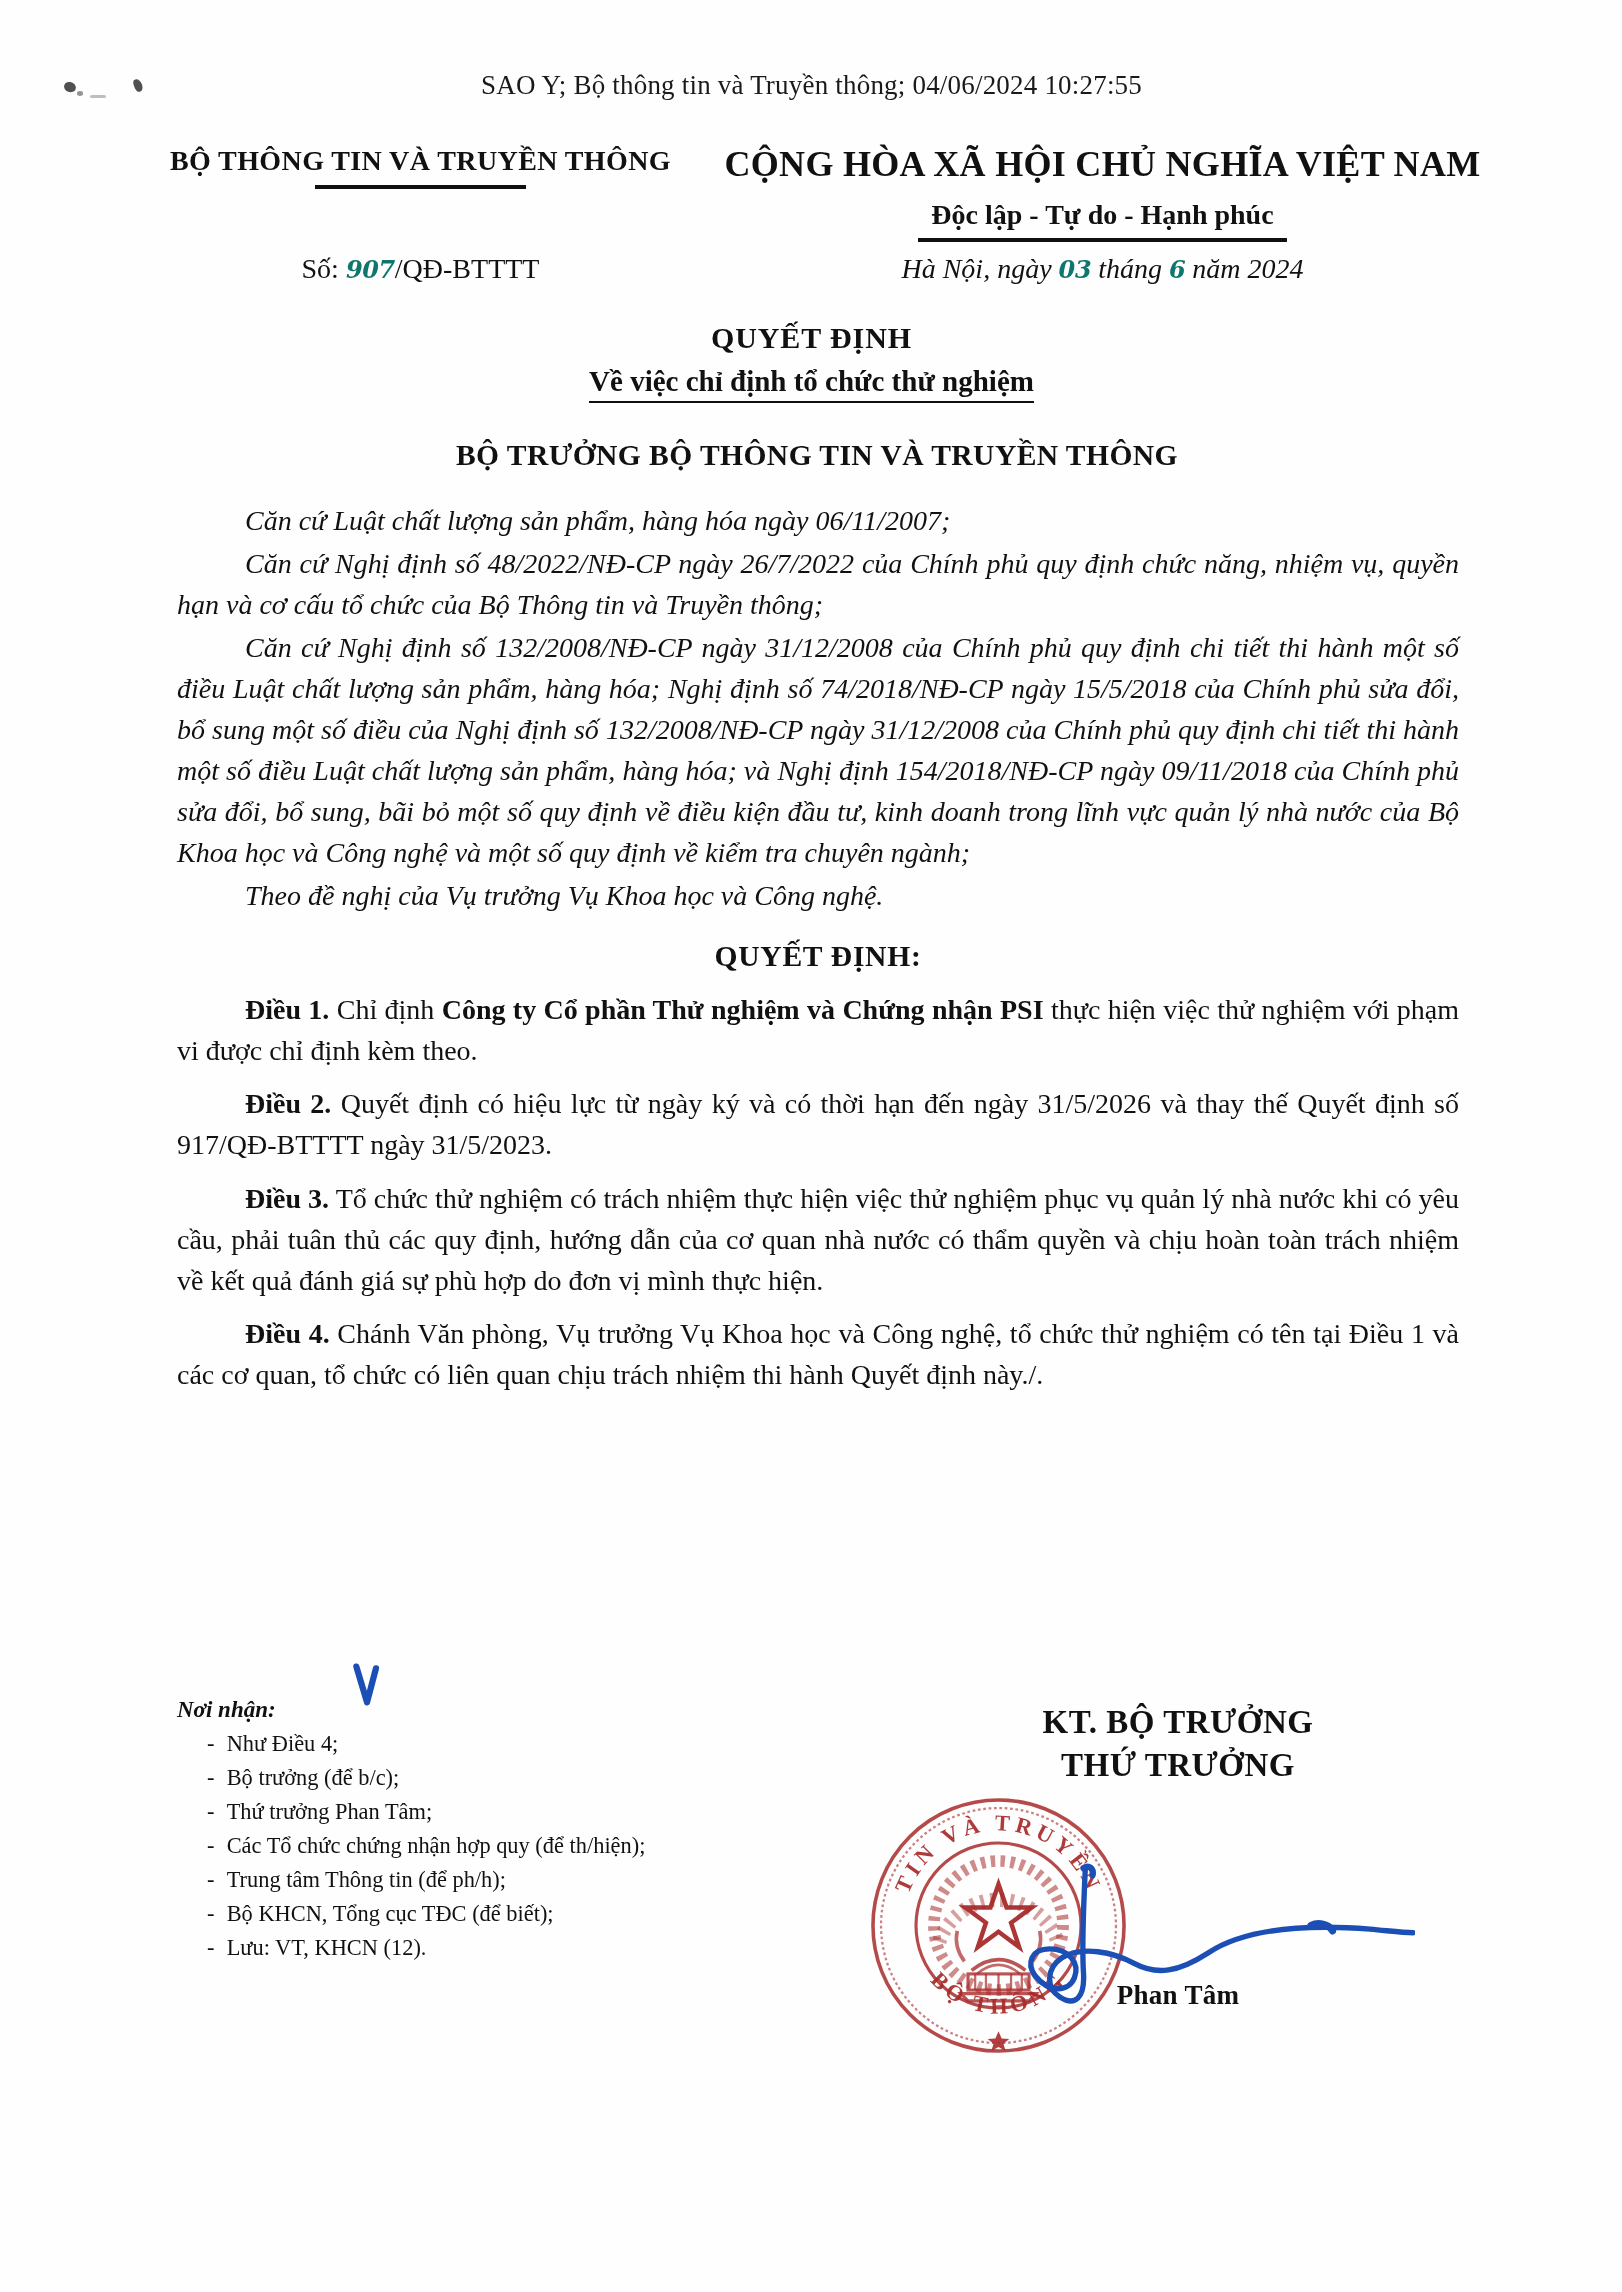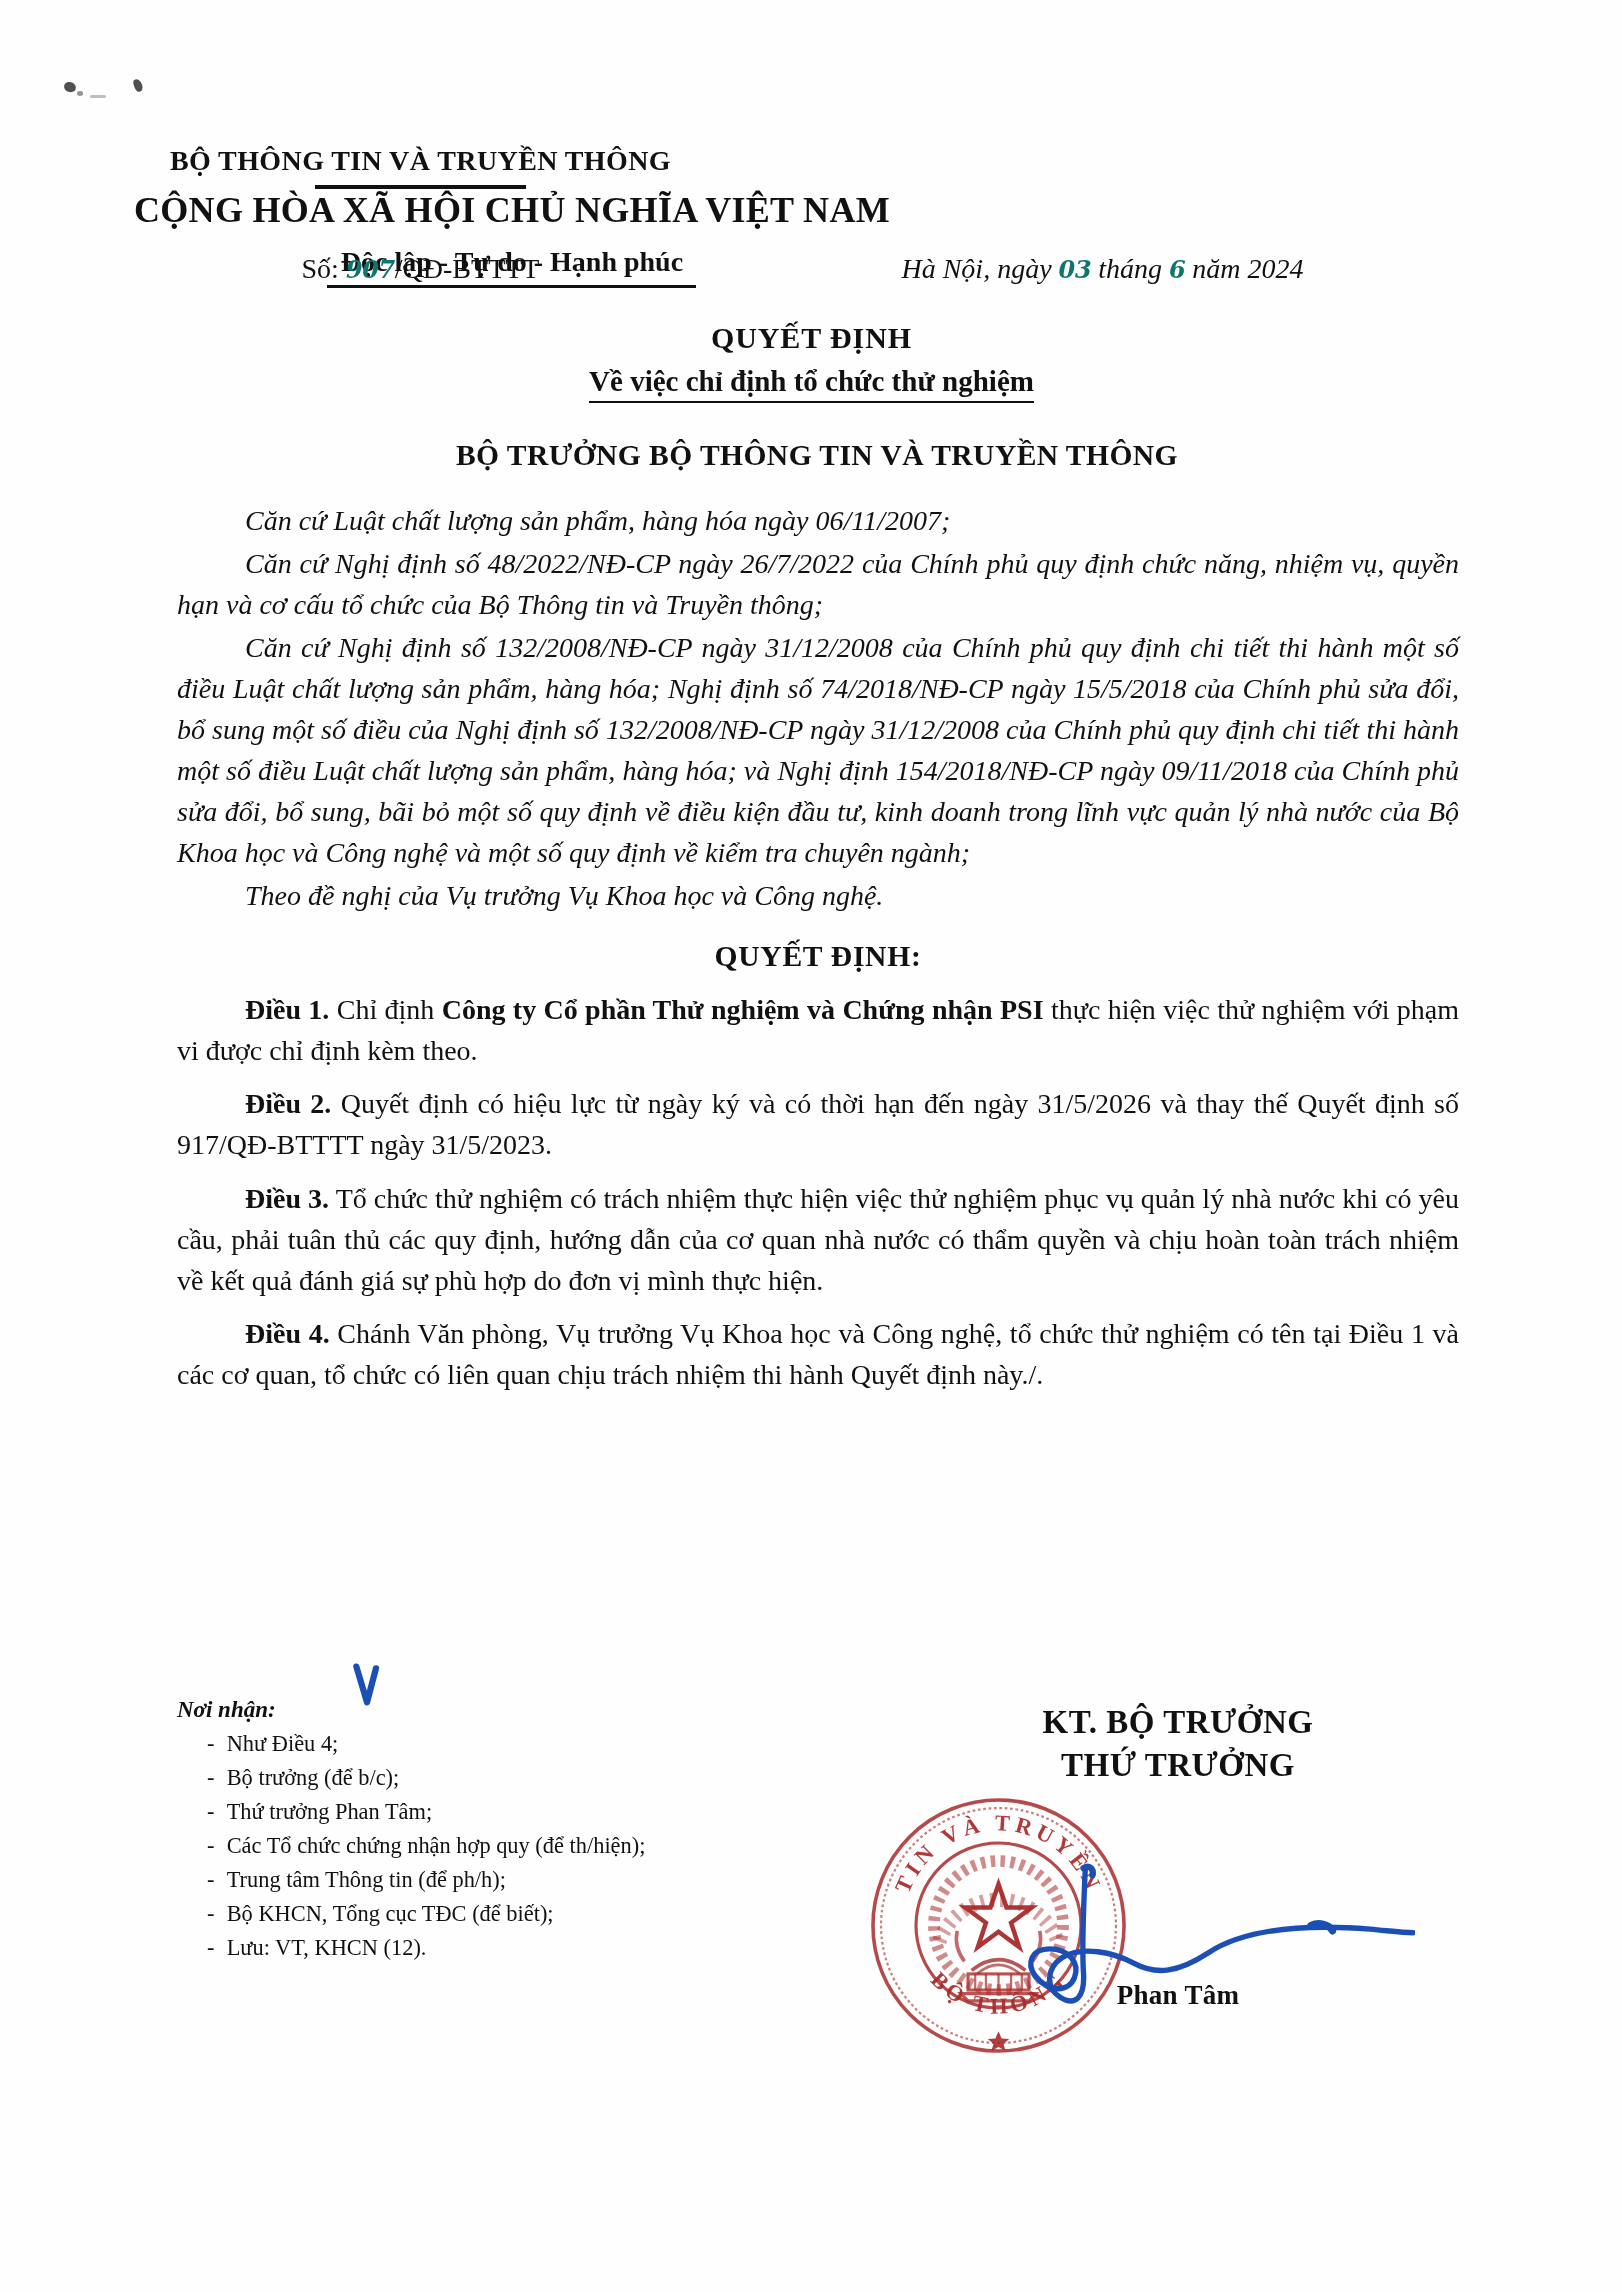--- a/index.html
+++ b/index.html
@@ -45,21 +45,20 @@
   }
 
   
   .masthead {
     position: absolute;
     top: 143px;
     left: 134px;
     right: 125px;
     display: flex;
     align-items: flex-start;
-    flex-direction: column;
   }
   .mast-left {
     width: 573px;
     text-align: center;
     padding-top: 1.8px;
   }
   .mast-right {
     flex: 1;
     text-align: center;
   }
@@ -271,20 +270,21 @@
 </head>
 <body>
 
 <div class="page">
 
   <div class="speck s1"></div>
   <div class="speck s2"></div>
   <div class="speck s3"></div>
   <div class="speck s4"></div>
 
+  <div class="copy-stamp">SAO Y; Bộ thông tin và Truyền thông; 04/06/2024 10:27:55</div>
 
   <div class="masthead">
     <div class="mast-left">
       <div class="org-name">BỘ THÔNG TIN VÀ TRUYỀN THÔNG</div>
       <div class="rule-short"></div>
     </div>
     <div class="mast-right">
       <div class="country-name">CỘNG HÒA XÃ HỘI CHỦ NGHĨA VIỆT NAM</div>
       <div class="motto">Độc lập - Tự do - Hạnh phúc</div>
       <div class="rule-motto"></div>

